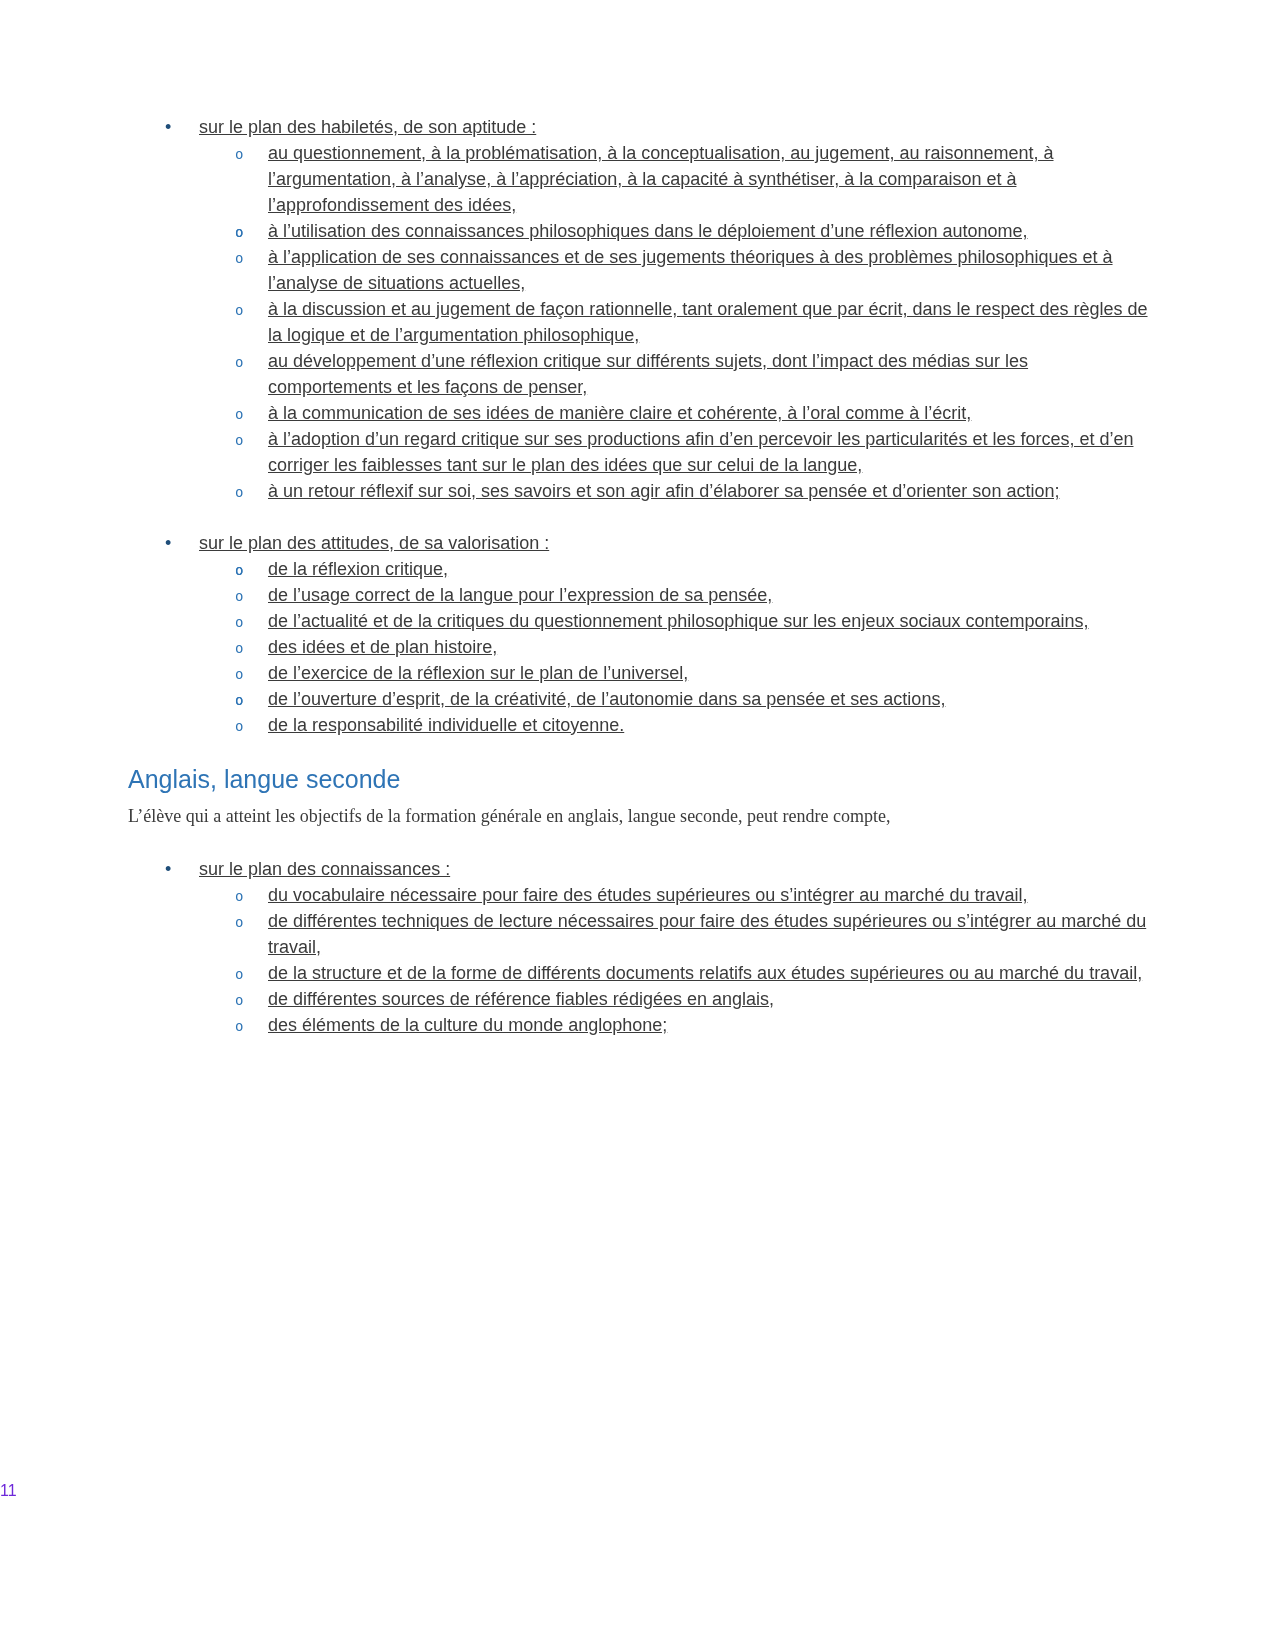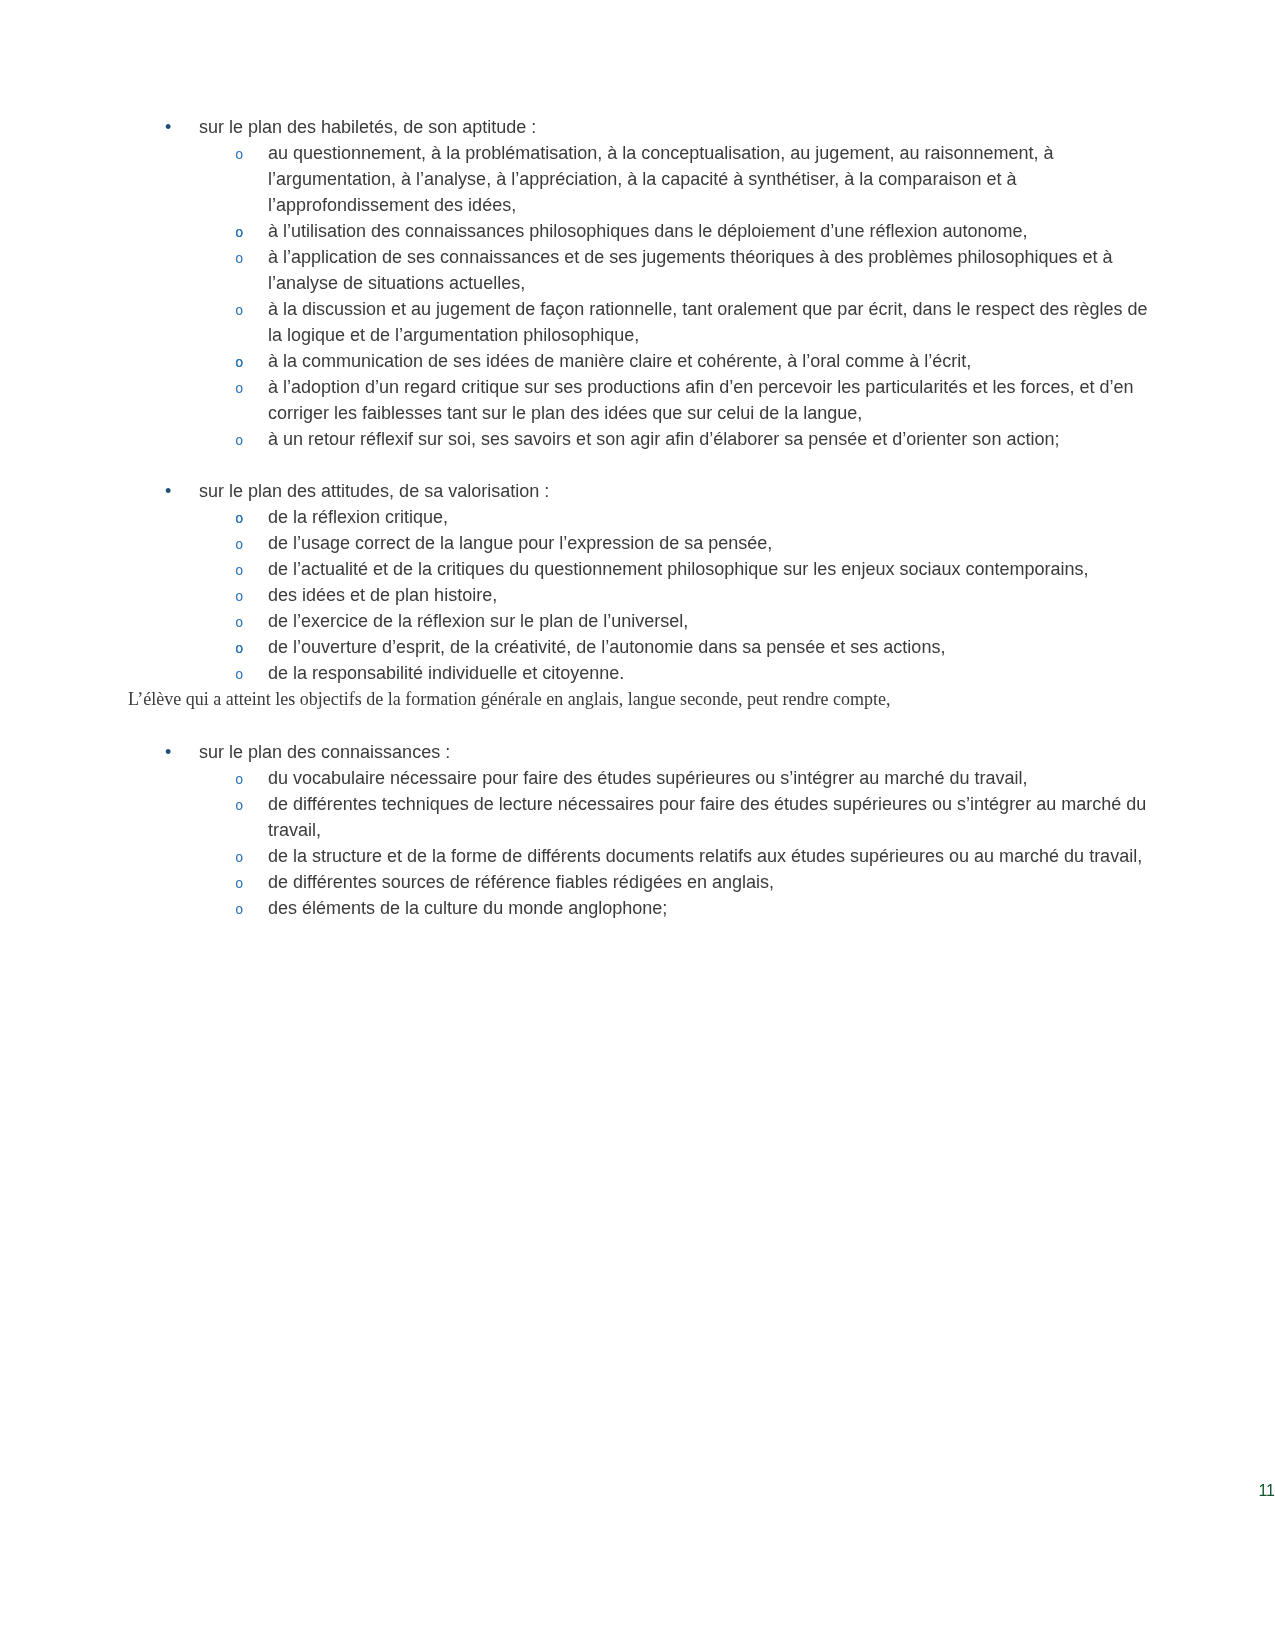--- a/index.html
+++ b/index.html
@@ -20,20 +20,21 @@
     overflow: hidden;
   }
   .content {
     padding: 114px 126px 0 128px;
   }
   .li {
     position: relative;
   }
   .li .txt {
     display: block;
+    text-decoration: underline;
   }
   .l1 {
     padding-left: 71px;
   }
   .l1 .marker {
     position: absolute;
     left: 37px;
     top: 0;
     color: #1f4e79;
     font-size: 18px;
@@ -68,23 +69,23 @@
     font-family: Liberation Serif, serif;
   }
   .after-intro {
     margin-top: 27px;
   }
   .page-number {
     position: absolute;
     top: 1478px;
     left: 0;
     width: 100%;
-    text-align: right;
+    text-align: left;
     font-size: 16px;
-    color: #14532d;
+    color: #6d28d9;
   }
 </style>
 </head>
 <body>
 
 <div class="page">
   <div class="content">
 
     <section class="bullet-group">
       <div class="li l1">
@@ -105,20 +106,21 @@
       <div class="li l2">
         <span class="marker">o</span>
         <span class="txt">à l’application de ses connaissances et de ses jugements théoriques à des problèmes philosophiques et à l’analyse de situations actuelles,</span>
       </div>
       <div class="li l2">
         <span class="marker">o</span>
         <span class="txt">à la discussion et au jugement de façon rationnelle, tant oralement que par écrit, dans le respect des règles de la logique et de l’argumentation philosophique,</span>
       </div>
       <div class="li l2">
         <span class="marker">o</span>
+        <span class="txt">au développement d’une réflexion critique sur différents sujets, dont l’impact des médias sur les comportements et les façons de penser,</span>
       </div>
       <div class="li l2">
         <span class="marker">o</span>
         <span class="txt">à la communication de ses idées de manière claire et cohérente, à l’oral comme à l’écrit,</span>
       </div>
       <div class="li l2">
         <span class="marker">o</span>
         <span class="txt">à l’adoption d’un regard critique sur ses productions afin d’en percevoir les particularités et les forces, et d’en corriger les faiblesses tant sur le plan des idées que sur celui de la langue,</span>
       </div>
       <div class="li l2">
@@ -161,20 +163,21 @@
       <div class="li l2">
         <span class="marker">o</span>
         <span class="txt">de l’ouverture d’esprit, de la créativité, de l’autonomie dans sa pensée et ses actions,</span>
       </div>
       <div class="li l2">
         <span class="marker">o</span>
         <span class="txt">de la responsabilité individuelle et citoyenne.</span>
       </div>
     </section>
 
+    <h2 class="doc-heading">Anglais, langue seconde</h2>
 
     <p class="intro">L’élève qui a atteint les objectifs de la formation générale en anglais, langue seconde, peut rendre compte,</p>
 
     <section class="bullet-group after-intro">
       <div class="li l1">
         <span class="marker">•</span>
         <span class="txt">sur le plan des connaissances :</span>
       </div>
       <div class="li l2">
         <span class="marker">o</span>

